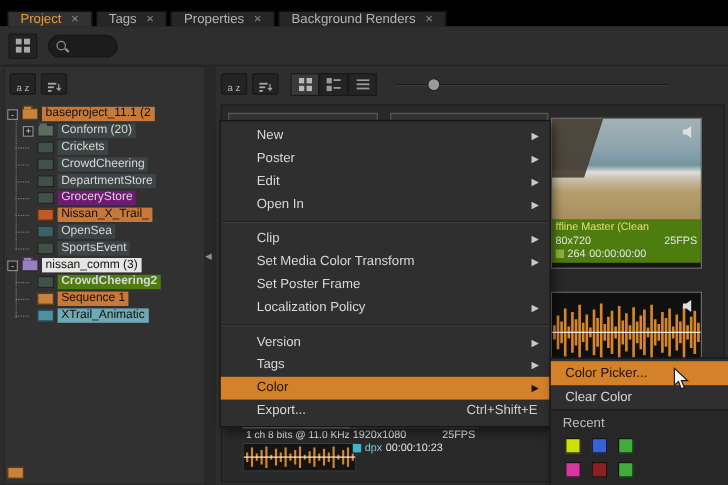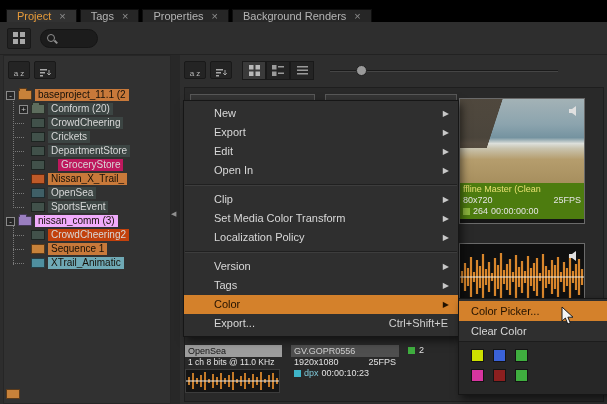--- a/index.html
+++ b/index.html
@@ -154,54 +154,54 @@
         <span class="ticon folder" style="background: rgb(200, 130, 58);"></span>
         <span class="tlabel dk" style="background: rgb(200, 121, 58);">baseproject_11.1 (2</span>
       </div>
       <div class="trow ce">
         <span class="exp">+</span>
         <span class="ticon folder" style="background: rgb(93, 109, 93);"></span>
         <span class="tlabel" style="background: rgb(60, 69, 67);">Conform (20)</span>
       </div>
       <div class="trow c">
         <span class="ticon" style="background: rgb(65, 81, 74);"></span>
+        <span class="tlabel" style="background: rgb(60, 69, 67);">Crickets</span>
+      </div>
+      <div class="trow c">
+        <span class="ticon" style="background: rgb(65, 81, 74);"></span>
         <span class="tlabel" style="background: rgb(60, 69, 67);">CrowdCheering</span>
       </div>
       <div class="trow c">
         <span class="ticon" style="background: rgb(65, 81, 74);"></span>
-        <span class="tlabel" style="background: rgb(60, 69, 67);">Crickets</span>
-      </div>
-      <div class="trow c">
-        <span class="ticon" style="background: rgb(65, 81, 74);"></span>
         <span class="tlabel" style="background: rgb(60, 69, 67);">DepartmentStore</span>
       </div>
       <div class="trow c">
         <span class="ticon" style="background: rgb(65, 81, 74);"></span>
-        <span class="tlabel" style="background: #be185d; margin-left: 10px;">GroceryStore</span>
+        <span class="tlabel" style="background: #701a75;">GroceryStore</span>
       </div>
       <div class="trow c">
         <span class="ticon" style="background: rgb(192, 90, 40);"></span>
         <span class="tlabel dk" style="background: rgb(200, 121, 58);">Nissan_X_Trail_</span>
       </div>
       <div class="trow c">
         <span class="ticon" style="background: rgb(63, 95, 102);"></span>
         <span class="tlabel" style="background: rgb(60, 69, 67);">OpenSea</span>
       </div>
       <div class="trow c">
         <span class="ticon" style="background: rgb(65, 81, 74);"></span>
         <span class="tlabel" style="background: rgb(60, 69, 67);">SportsEvent</span>
       </div>
       <div class="trow r">
         <span class="exp">-</span>
         <span class="ticon folder" style="background: rgb(154, 127, 192);"></span>
-        <span class="tlabel dk" style="background: #f0abfc;">nissan_comm (3)</span>
-      </div>
-      <div class="trow c">
-        <span class="ticon" style="background: rgb(65, 81, 74);"></span>
-        <span class="tlabel" style="background: #c2410c;">CrowdCheering2</span>
+        <span class="tlabel dk" style="background: #e5e5e5;">nissan_comm (3)</span>
+      </div>
+      <div class="trow c">
+        <span class="ticon" style="background: rgb(65, 81, 74);"></span>
+        <span class="tlabel" style="background: #4d7c0f; font-weight: bold;">CrowdCheering2</span>
       </div>
       <div class="trow c">
         <span class="ticon" style="background: rgb(200, 130, 58);"></span>
         <span class="tlabel dk" style="background: rgb(200, 121, 58);">Sequence 1</span>
       </div>
       <div class="trow c">
         <span class="ticon" style="background: rgb(79, 143, 159);"></span>
         <span class="tlabel dk" style="background: rgb(111, 169, 181);">XTrail_Animatic</span>
       </div>
     </div>
@@ -288,21 +288,21 @@
           <path d="M2 20V32M5 12V40M8 17V35M11 6V46M14 21V31M17 9V43M20 15V37M23 3V49M26 18V34M29 11V41M32 22V30M35 7V45M38 14V38M41 2V50M44 19V33M47 13V39M50 8V44M53 21V31M56 4V48M59 16V36M62 10V42M65 20V32M68 5V47M71 17V35M74 12V40M77 7V45M80 22V30M83 3V49M86 15V37M89 19V33M92 9V43M95 14V38M98 6V46M101 21V31M104 11V41M107 17V35M110 4V48M113 20V32M116 13V39M119 8V44M122 18V34" stroke="#d8862c" stroke-width="2.2" fill="none"></path>
           <line x1="0" y1="26" x2="124" y2="26" stroke="#f0ede4" stroke-width="1.2"></line>
         </svg>
         <span class="speaker">
           <svg width="12" height="10" viewBox="0 0 12 10">
               <path d="M0 3h3l4-3v10L3 7H0z" fill="#e0e0e0"></path>
             </svg>
         </span>
       </div>
 
-      <div class="mini-clip" style="left:0;top:257px;width:97px">
+      <div class="mini-clip" style="left:17px;top:257px;width:97px">
         <div class="mini-title" style="background:#9d9d9d;color:#151515">OpenSea</div>
         <div class="mini-line" style="font-size:8.5px">1 ch 8 bits @ 11.0 KHz</div>
         <svg class="mini-wave" width="95" height="24">
           <path d="M3 7V15M7 3V19M11 8V14M15 5V17M19 2V20M23 9V13M27 4V18M31 7V15M35 3V19M39 8V14M43 5V17M47 2V20M51 9V13M55 6V16M59 3V19M63 8V14M67 4V18M71 7V15M75 2V20M79 9V13M83 5V17M87 3V19M91 8V14" stroke="#d8862c" stroke-width="1.8" fill="none"></path>
           <line x1="0" y1="11" x2="95" y2="11" stroke="#efe9de" stroke-width="1"></line>
         </svg>
       </div>
       <div class="mini-clip" style="left:106px;top:257px;width:108px">
         <div class="mini-title" style="background:#4f4f4f;color:#cfcfcf">GV.GOPR0556</div>
         <div class="mini-line">
@@ -319,38 +319,40 @@
         <div class="mini-line" style="justify-content:flex-start;gap:4px;align-items:center">
           <span class="chip" style="background: rgb(63, 174, 63);"></span>
           <span>2</span>
         </div>
       </div>
     </div>
   </div>
 
   <div class="menu">
     <div class="mi"><span>New</span><span class="sub">▶</span></div>
-    <div class="mi"><span>Export</span><span class="sub">▶</span></div>
+    <div class="mi"><span>Poster</span><span class="sub">▶</span></div>
     <div class="mi"><span>Edit</span><span class="sub">▶</span></div>
     <div class="mi"><span>Open In</span><span class="sub">▶</span></div>
     <div class="msep"></div>
     <div class="mi"><span>Clip</span><span class="sub">▶</span></div>
     <div class="mi"><span>Set Media Color Transform</span><span class="sub">▶</span></div>
+    <div class="mi"><span>Set Poster Frame</span></div>
     <div class="mi"><span>Localization Policy</span><span class="sub">▶</span></div>
     <div class="msep"></div>
     <div class="mi"><span>Version</span><span class="sub">▶</span></div>
     <div class="mi"><span>Tags</span><span class="sub">▶</span></div>
     <div class="mi hl" style="background: rgb(212, 129, 43);"><span>Color</span><span class="sub">▶</span></div>
     <div class="mi"><span>Export...</span><span class="sc">Ctrl+Shift+E</span></div>
   </div>
 
   <div class="submenu">
     <div class="smi hl" style="background: rgb(212, 129, 43);"><span>Color Picker...</span></div>
     <div class="smi"><span>Clear Color</span></div>
     <div class="recent">
+      <div class="recent-label">Recent</div>
       <div class="swatches">
         <div class="swatch" style="background: rgb(205, 224, 0);"></div>
         <div class="swatch" style="background: rgb(58, 98, 216);"></div>
         <div class="swatch" style="background: rgb(63, 174, 63);"></div>
         <div class="swatch" style="background: rgb(216, 53, 159);"></div>
         <div class="swatch" style="background: rgb(140, 31, 31);"></div>
         <div class="swatch" style="background: rgb(63, 174, 63);"></div>
       </div>
     </div>
   </div>

